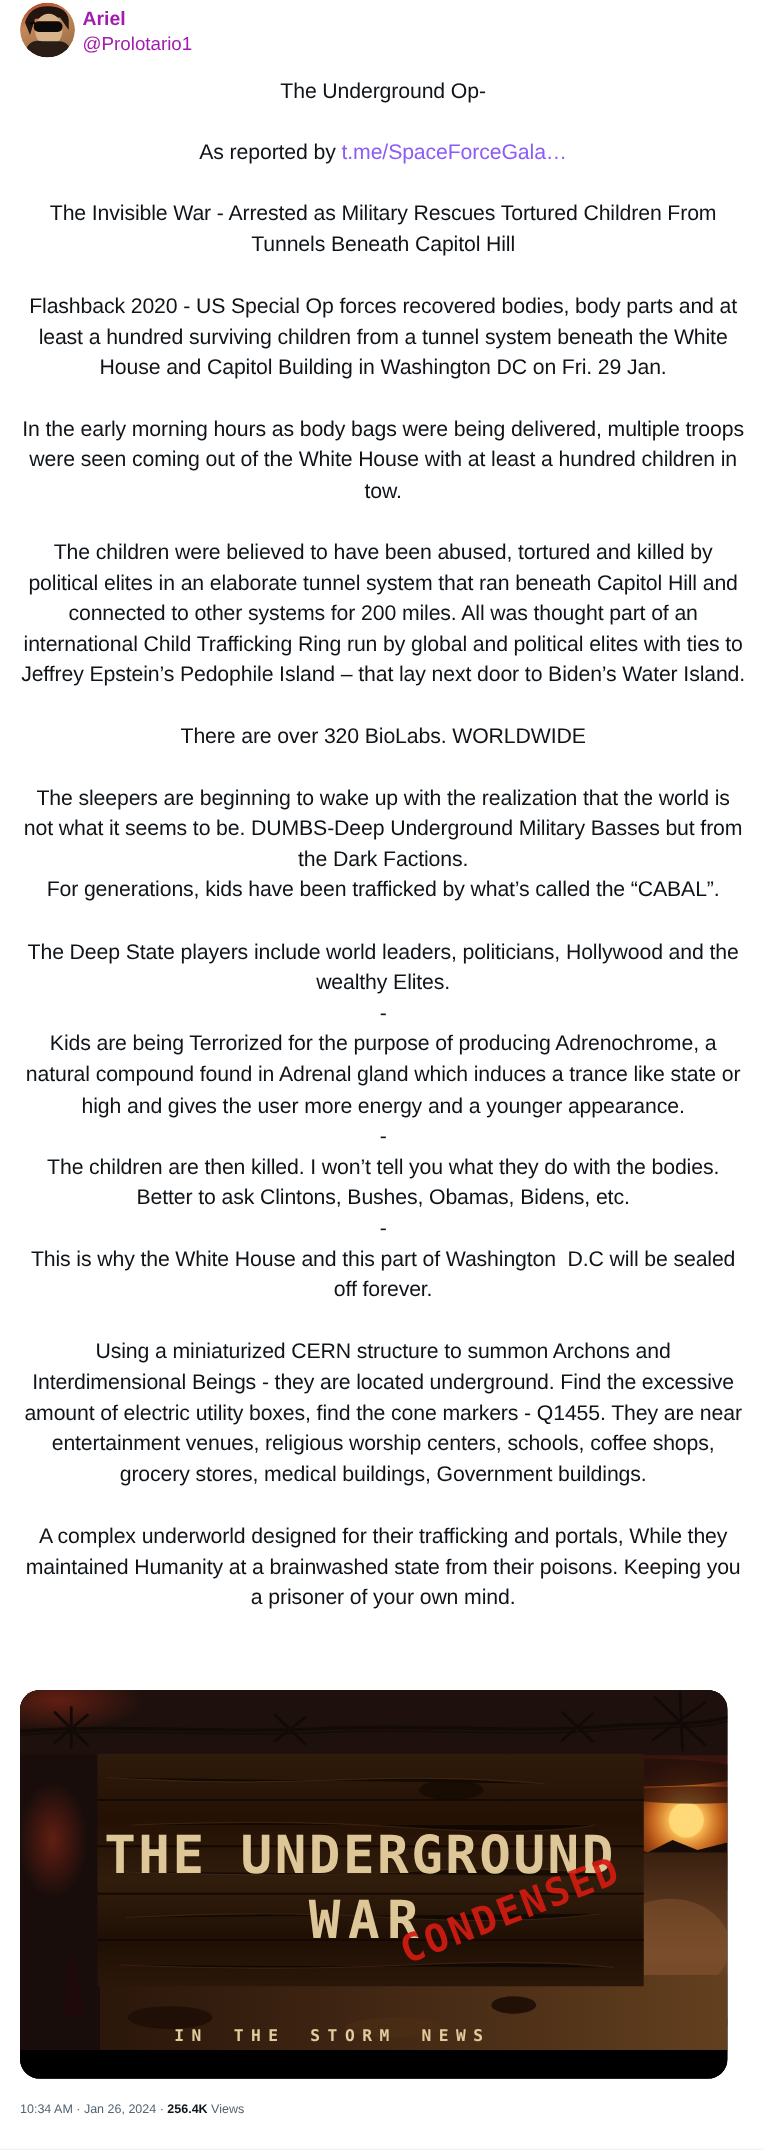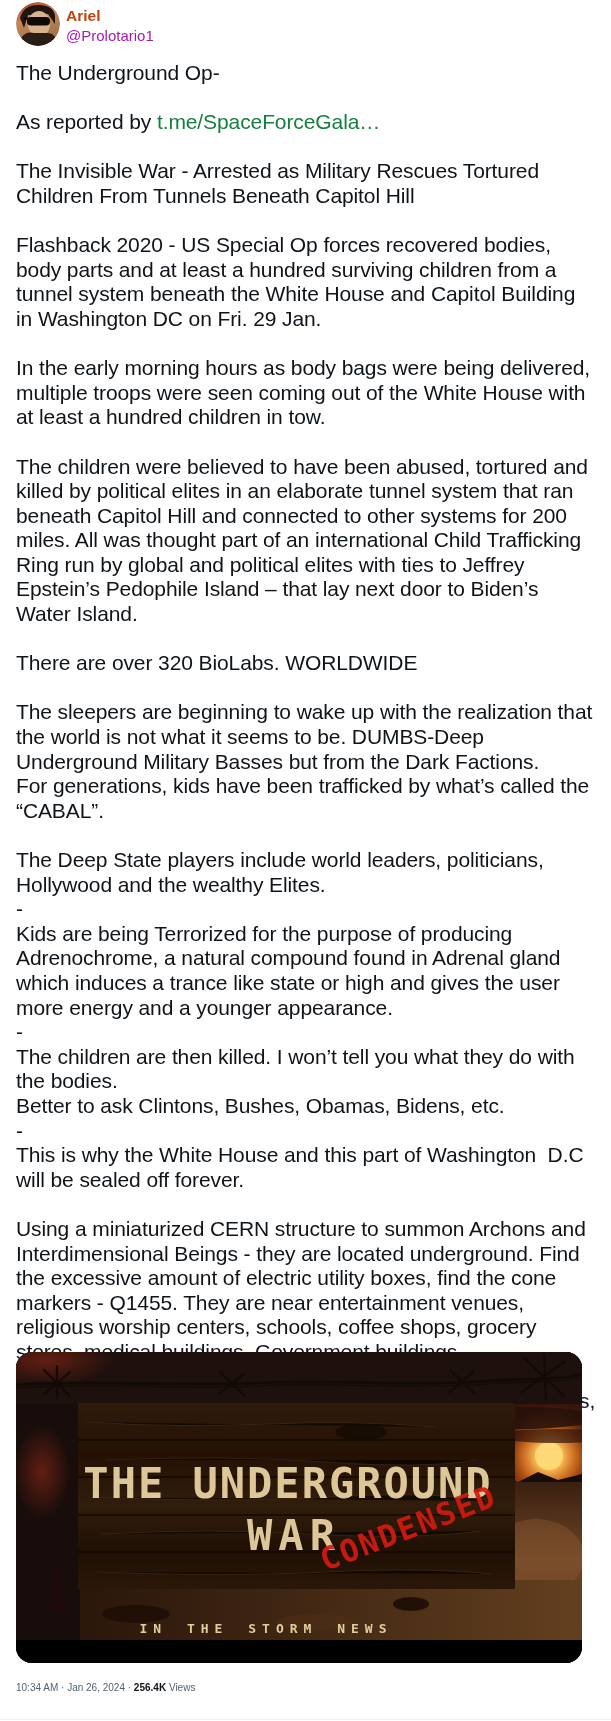--- a/index.html
+++ b/index.html
@@ -1,24 +1,24 @@
 <!DOCTYPE html>
 <html><head>
 <meta charset="utf-8">
 <style>
   html,body{margin:0;padding:0;background:#ffffff;}
   .page{position:relative;width:611px;height:1721px;background:#fff;overflow:hidden;
         font-family:"Liberation Sans","DejaVu Sans",sans-serif;color:#0f1419;}
   .avatar{position:absolute;left:16px;top:2px;width:44px;height:44px;border-radius:50%;overflow:hidden;cursor:pointer;}
   .author{position:absolute;left:66px;top:6px;display:flex;flex-direction:column;line-height:20px;}
-  .author .name{font-weight:bold;font-size:15.5px;color:#c2410c;cursor:pointer;}
+  .author .name{font-weight:bold;font-size:15.5px;color:#a21caf;cursor:pointer;}
   .author .handle{font-size:15px;color:#a21caf;cursor:pointer;}
-  .tweet-body{position:absolute;left:16px;top:61px;width:581px;font-size:21px;line-height:24.6px;
-              white-space:pre-wrap;color:#0f1419;letter-spacing:-0.1px;}
-  .body-link{color:#15803d;cursor:pointer;}
+  .tweet-body{position:absolute;left:16px;top:61px;width:581px;font-size:17px;line-height:24.6px;
+              white-space:pre-wrap;color:#0f1419;letter-spacing:-0.1px;text-align:center;}
+  .body-link{color:#8b5cf6;cursor:pointer;}
   .media-card{position:absolute;left:16px;top:1352px;width:566px;height:311px;border-radius:16px;
               overflow:hidden;background:#150b09;cursor:pointer;text-align:right;}
   .media-card svg{display:block;}
   .footer{position:absolute;left:16px;top:1682px;font-size:10px;color:#536471;white-space:pre;}
   .footer .views-count{font-weight:bold;color:#0f1419;}
   .divider{position:absolute;left:0;top:1719px;width:611px;height:1px;background:#eff3f4;}
 </style>
 </head>
 <body>
 

